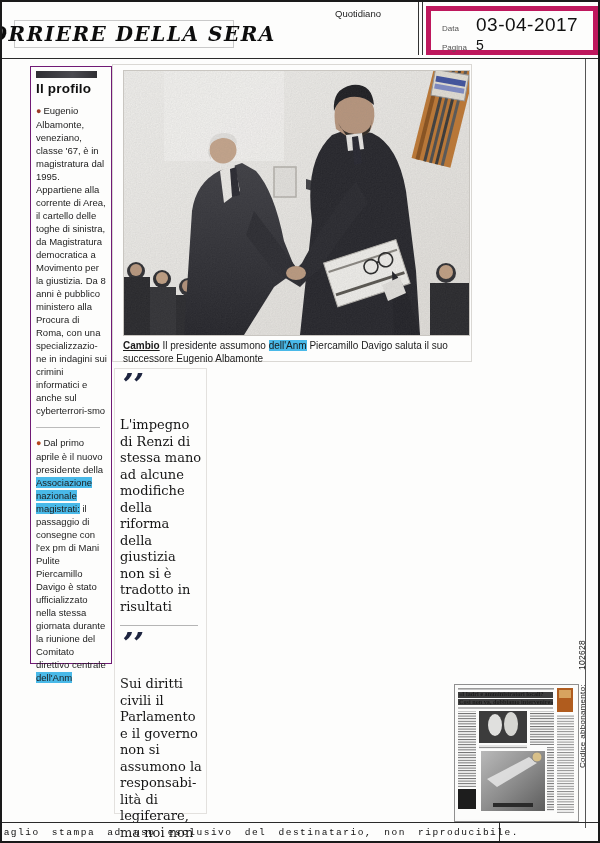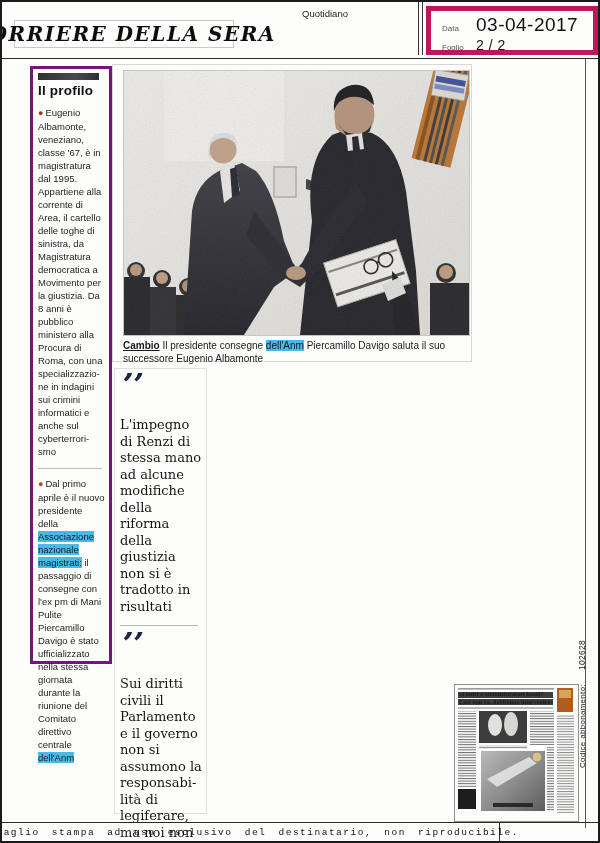--- a/index.html
+++ b/index.html
@@ -6,32 +6,32 @@
   .page{position:relative;width:600px;height:843px;background:#fdfdfc;margin:0 auto;
         font-family:"Liberation Sans",sans-serif;overflow:hidden;
         border:2px solid #1a1a1a;box-sizing:border-box;}
   .abs{position:absolute;}
 
   
   .masthead-box{left:12px;top:18px;width:218px;height:26px;border:1px solid #c9c9c9;
     display:flex;align-items:center;justify-content:center;}
   .masthead-text{font-family:"DejaVu Serif",serif;font-weight:bold;font-style:italic;
     font-size:20px;letter-spacing:1.5px;color:#0d0d0d;white-space:nowrap;transform:scaleY(1.05);}
-  .periodicity{left:300px;top:6px;width:112px;text-align:left;font-size:9.5px;color:#222;}
+  .periodicity{left:300px;top:6px;width:112px;text-align:center;font-size:9.5px;color:#222;}
   .dbl-line{left:416px;top:0px;width:3px;height:53px;border-left:1px solid #333;border-right:1px solid #333;}
   .data-box{left:424px;top:4px;width:172px;height:49px;border:5px solid #be185d;box-sizing:border-box;
     padding:3px 0 0 11px;}
   .data-row{display:flex;align-items:baseline;margin-bottom:1px;}
   .data-label{width:34px;font-size:8px;color:#555;}
   .data-value{font-size:14px;color:#111;letter-spacing:0.5px;}
   .data-value.big{font-size:19px;}
   .header-rule{left:0;top:56px;width:600px;height:0;border-top:1.5px solid #2a2a2a;}
 
   
-  .sidebar{left:28px;top:64px;width:82px;height:598px;border:3px solid #701a75;box-sizing:border-box;
+  .sidebar{left:28px;top:64px;width:82px;height:598px;border:1px solid #701a75;box-sizing:border-box;
     padding:4px 4px 0 5px;}
   .side-bar-deco{width:61px;height:7px;background:linear-gradient(90deg,#2f2f33,#4a4a50 60%,#2f2f33);margin-bottom:3px;}
   .side-title{font-size:13.5px;font-weight:bold;color:#101010;margin-bottom:8px;letter-spacing:0.2px;}
   .side-entry{font-size:9.5px;line-height:13px;color:#1c1c1c;margin-bottom:10px;}
   .side-entry .bullet{font-size:9px;margin-right:2px;}
   .side-divider{width:64px;border-top:1px solid #bbb;margin:6px 0 8px 0;}
   .hl{background:#49b9e8;text-align:center;}
 
   
   .article-box{left:110px;top:62px;width:360px;height:298px;border:1px solid #dad8d4;box-sizing:border-box;}
@@ -73,22 +73,22 @@
     <span class="masthead-text">CORRIERE DELLA SERA</span>
   </div>
   <div class="abs periodicity">Quotidiano</div>
   <div class="abs dbl-line"></div>
   <div class="abs data-box">
     <div class="data-row">
       <span class="data-label">Data</span>
       <span class="data-value big">03-04-2017</span>
     </div>
     <div class="data-row">
-      <span class="data-label">Foglio</span>
-      <span class="data-value">2 / 2</span>
+      <span class="data-label">Pagina</span>
+      <span class="data-value">5</span>
     </div>
   </div>
   <div class="abs header-rule"></div>
 
   <div class="abs sidebar">
     <div class="side-bar-deco"></div>
     <div class="side-title">Il profilo</div>
     <div class="side-entry">
       <span class="bullet" style="color:#9c3a26;">●</span><span><span>Eugenio Albamonte, veneziano, classe '67, è in magistratura dal 1995. Appartiene alla corrente di Area, il cartello delle toghe di sinistra, da Magistratura democratica a Movimento per la giustizia. Da 8 anni è pubblico ministero alla Procura di Roma, con una specializzazio-ne in indagini sui crimini informatici e anche sul cyberterrori-smo</span></span>
     </div>
@@ -193,21 +193,21 @@
         <path d="M258 214 L276 206 L282 222 L264 230 Z" fill="#e8e6e2"></path>
       </g>
 
       <circle cx="322" cy="202" r="10" fill="#2a2a2e"></circle>
         <circle cx="322" cy="201" r="7" fill="#c4a183"></circle>
       <rect x="306" y="212" width="39" height="52" fill="#232327"></rect>
       <rect x="0" y="0" width="345" height="264" filter="url(#grain)" opacity="0.18"></rect>
     </svg>
   </div>
   <div class="abs caption">
-    <b>Cambio</b><span><span> Il presidente consegne </span><span class="hl">dell'Anm</span><span> Piercamillo Davigo saluta il suo successore Eugenio Albamonte</span></span>
+    <b>Cambio</b><span><span> Il presidente assumono </span><span class="hl">dell'Anm</span><span> Piercamillo Davigo saluta il suo successore Eugenio Albamonte</span></span>
   </div>
 
   <div class="abs quote-col">
     <div class="quote-glyph">”</div>
     <div class="quote-text">L'impegno di Renzi di stessa mano ad alcune modifiche della riforma della giustizia non si è tradotto in risultati</div>
     <div class="quote-divider"></div>
     <div class="quote-glyph">”</div>
     <div class="quote-text">Sui diritti civili il Parlamento e il governo non si assumono la responsabi-lità di legiferare, ma noi non vogliamo supplire</div>
 
   </div>

